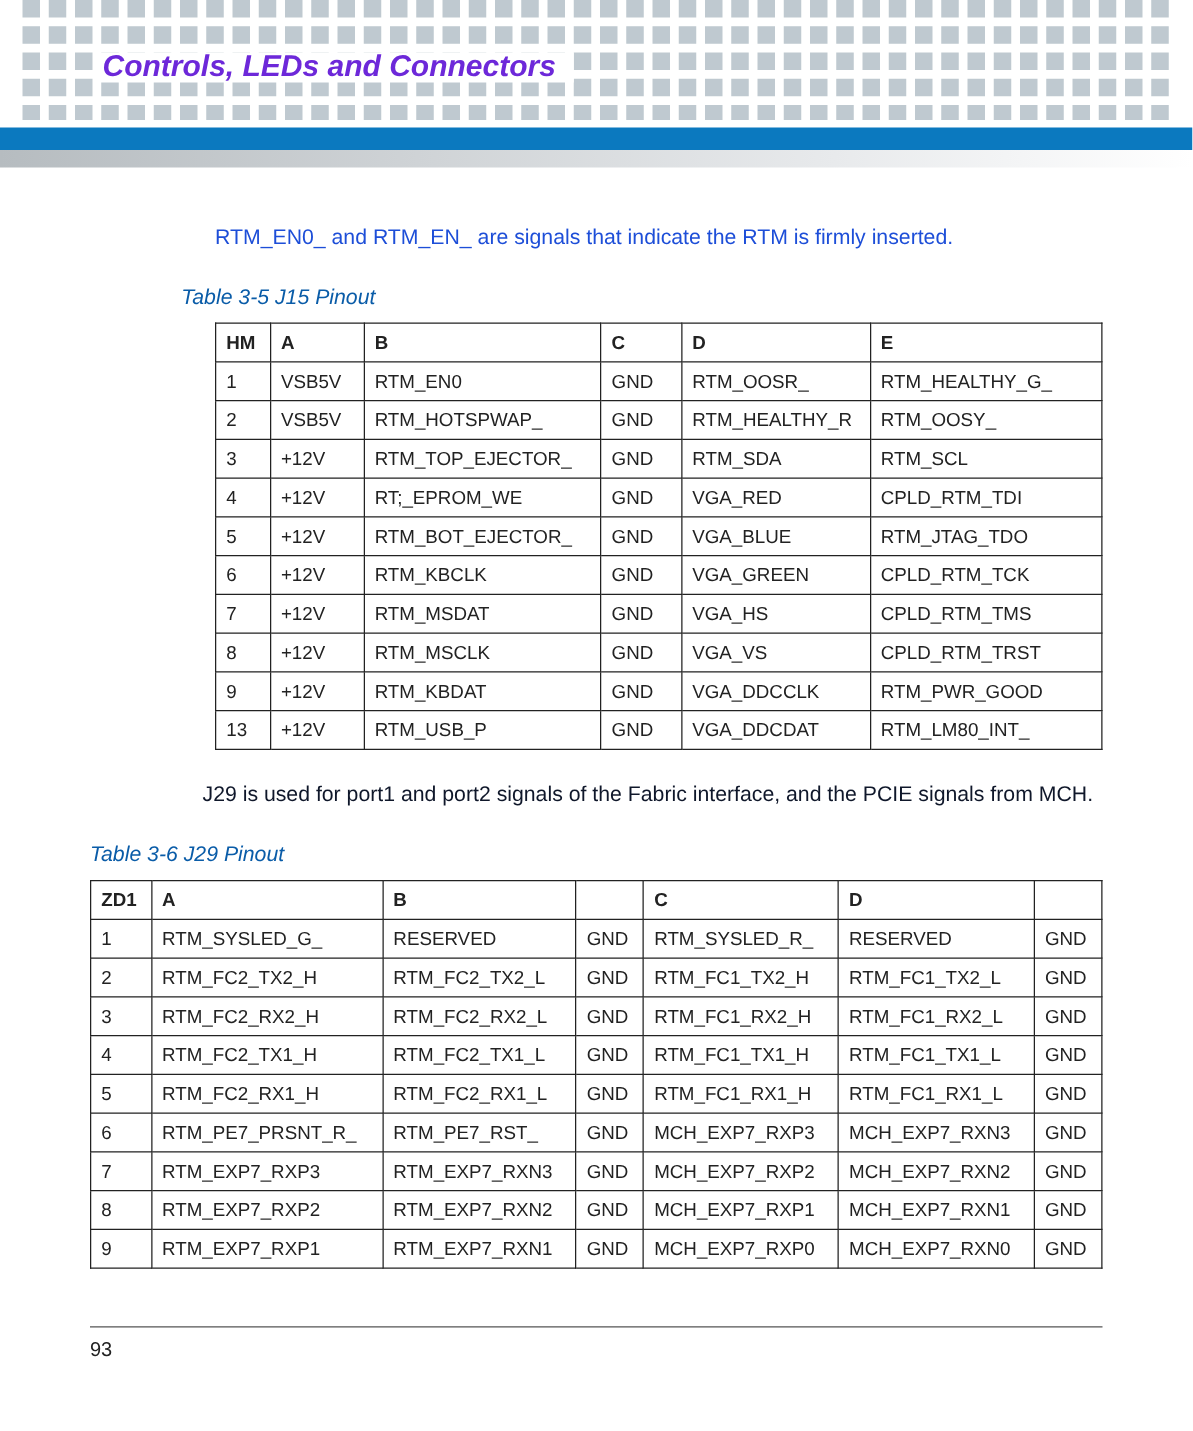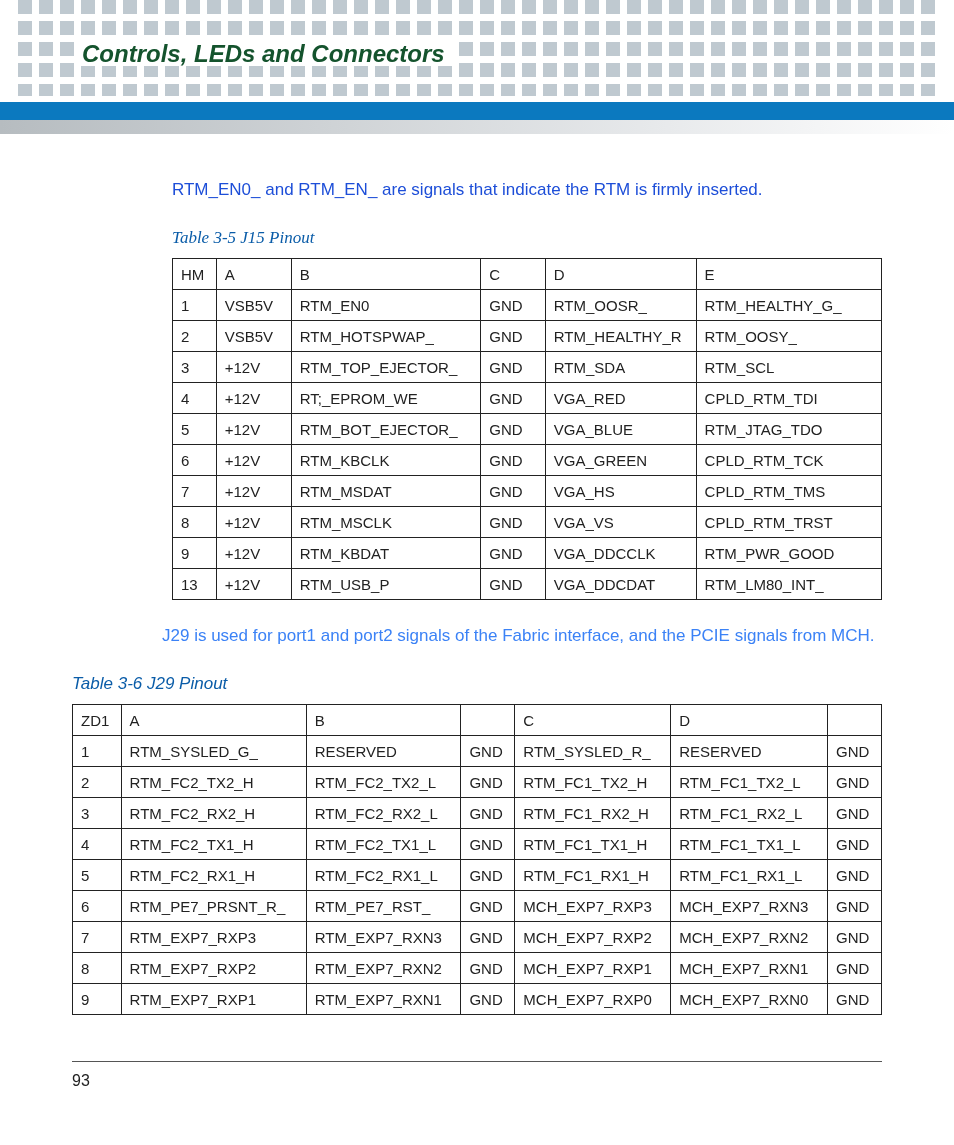--- a/index.html
+++ b/index.html
@@ -23,21 +23,21 @@
     margin-bottom:7px;
     padding-left:18px;
   }
   .dot{
     width:14px;height:14px;background:#bfc9d0;flex:0 0 14px;
   }
   .header-title{
     position:absolute;
     left:78px;top:42px;
     font:italic 700 24px/1 "Segoe UI",Arial,sans-serif;
-    color:#14532d;
+    color:#6d28d9;
     background:#fff;
     padding:0 14px 0 4px;
   }
   .blue-bar{
     height:18px;
     background:#0b79bf;
     margin-top:6px;
   }
   .gray-bar{
     height:14px;
@@ -48,44 +48,44 @@
     padding:0 72px 0 72px;
   }
   .body-para{
     font-size:17px;
     margin:0 0 28px 100px;
     color:#1d4ed8;
   }
   .body-para2{
     font-size:17px;
     margin:26px 0 28px 90px;
-    color:#3b82f6;
+    color:#0f172a;
   }
   .table-caption{
     color:#0a5ca8;
     font-style:italic;
     font-size:17px;
     margin:0 0 10px 0;
   }
-  .cap1{ margin-left:100px;font-family:Liberation Serif, serif;}
+  .cap1{ margin-left:73px;}
   .cap2{ margin-left:0;font-style:italic;}
   table{
     border-collapse:collapse;
     width:100%;
     font-size:15px;
   }
   th,td{
     border:1px solid #222;
     padding:6px 8px 6px 8px;
     text-align:left;
     font-weight:400;
     vertical-align:middle;
     height:18px;
   }
-  thead td{font-weight:400;margin-top:20px;}
+  thead td{font-weight:700;margin-top:20px;}
   .t1-wrap{margin-left:100px;}
   .t2-wrap{margin-left:0;}
   .footer-line{
     border-top:1px solid #555;
     margin:46px 72px 0 72px;
     padding-top:10px;
     display:flex;
     justify-content:space-between;
     font-size:16px;
     color:#222;

